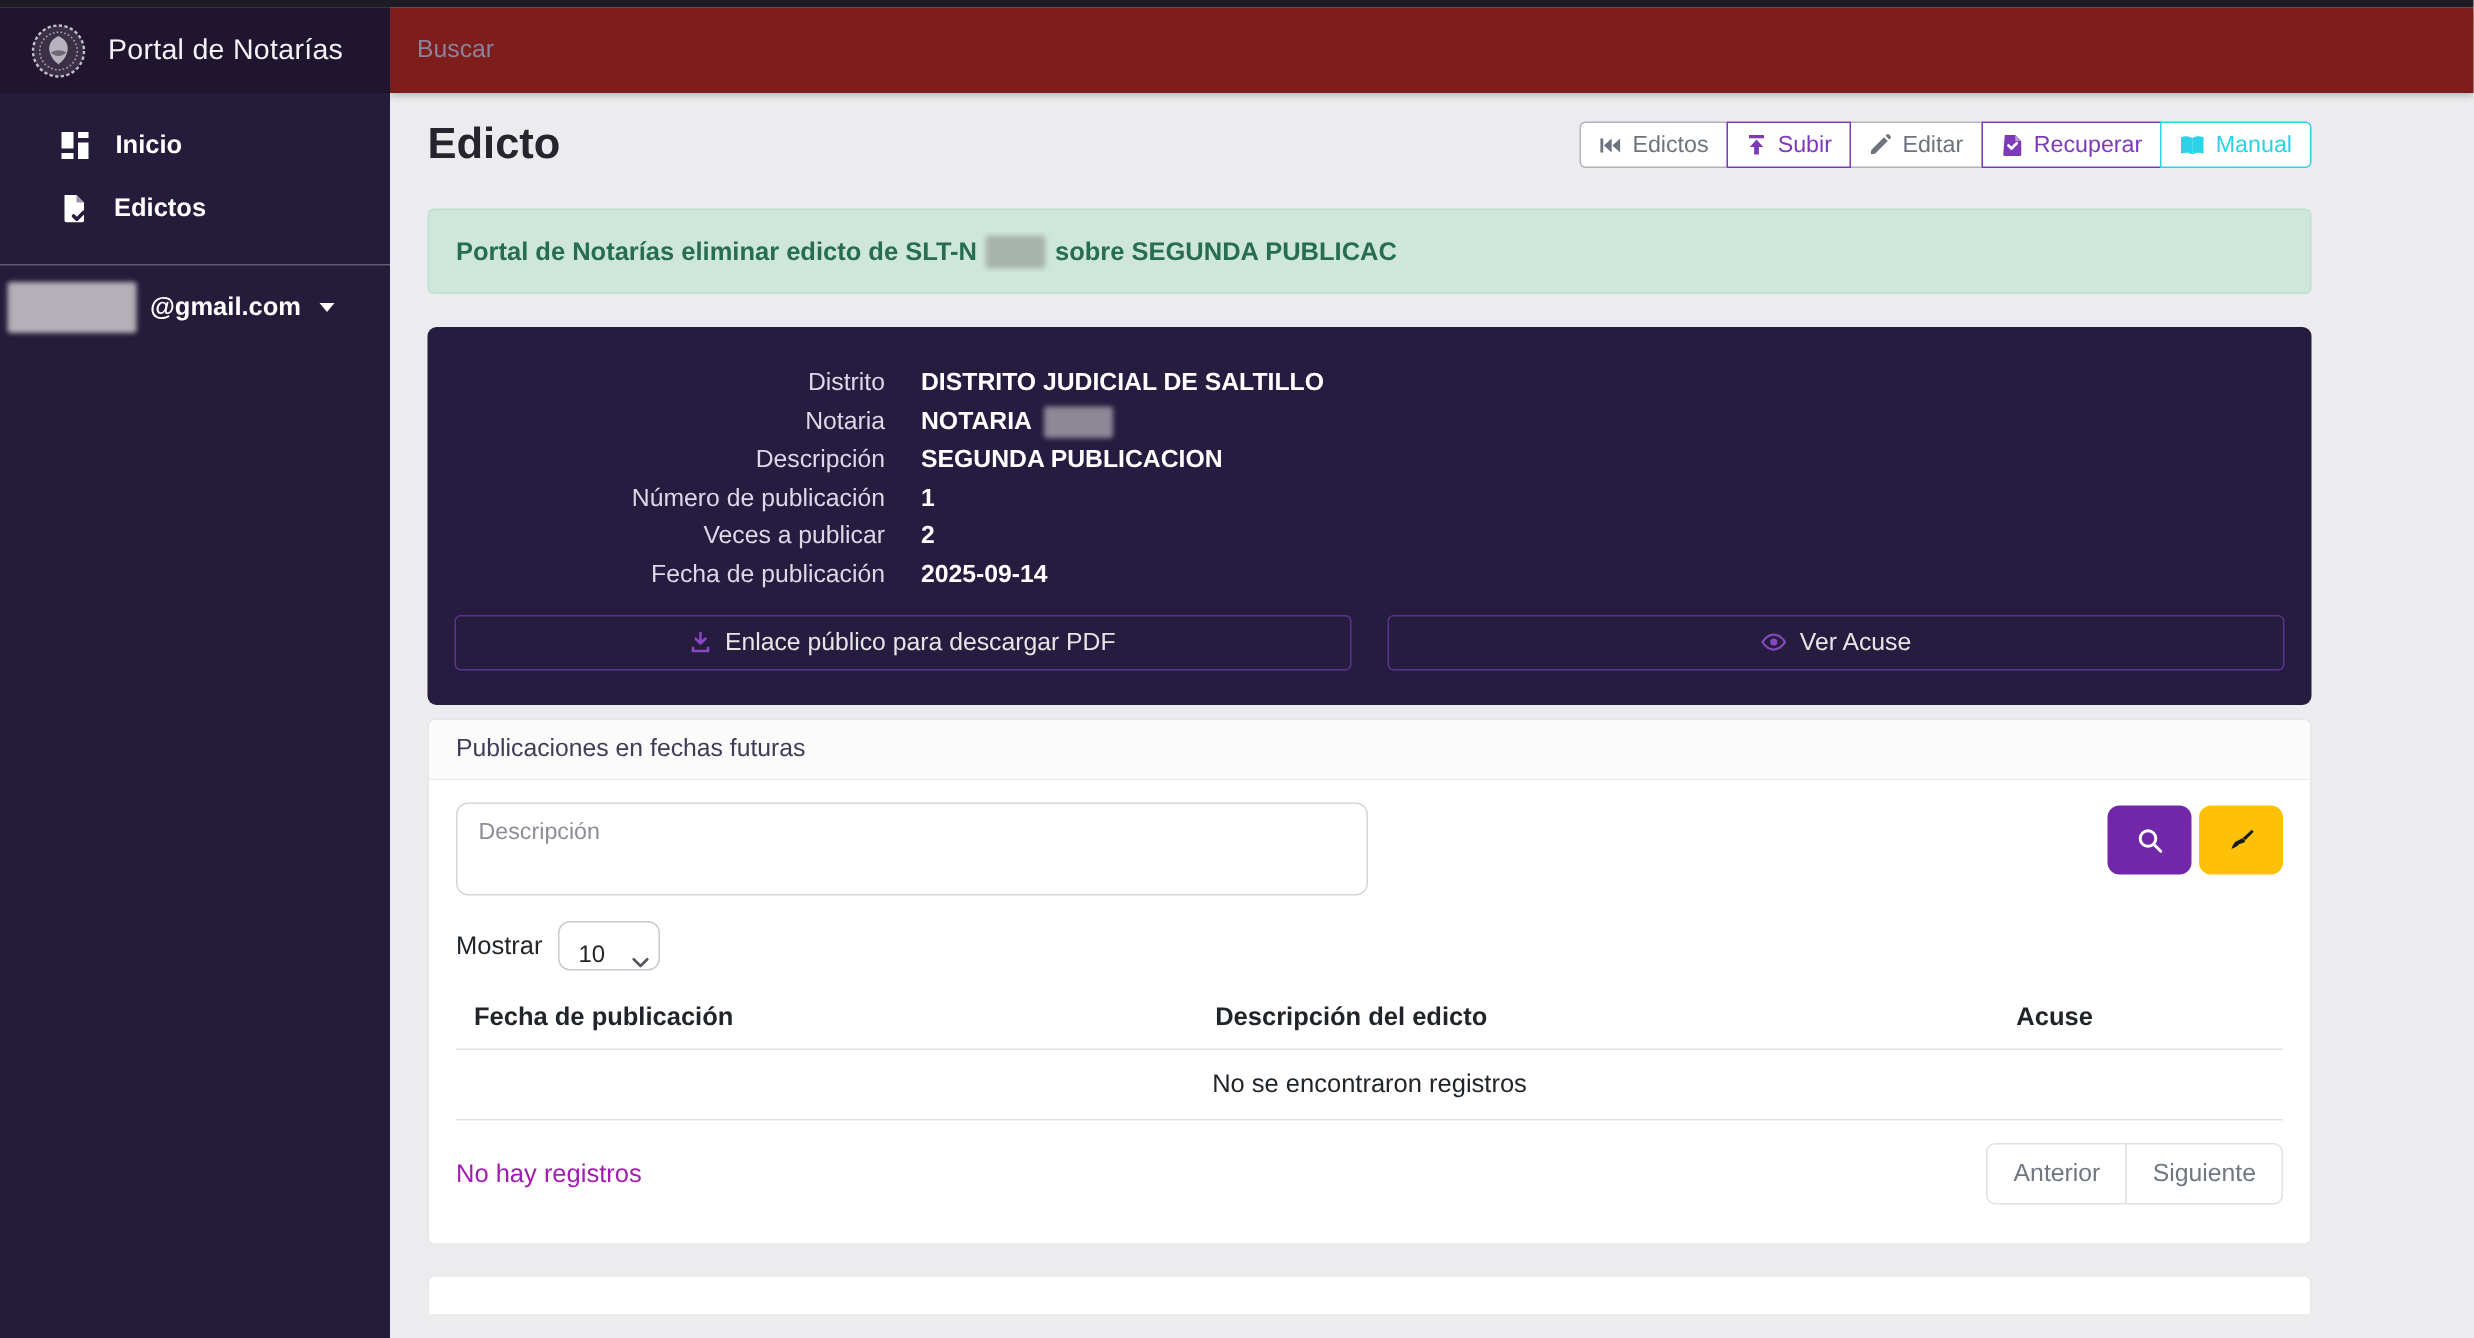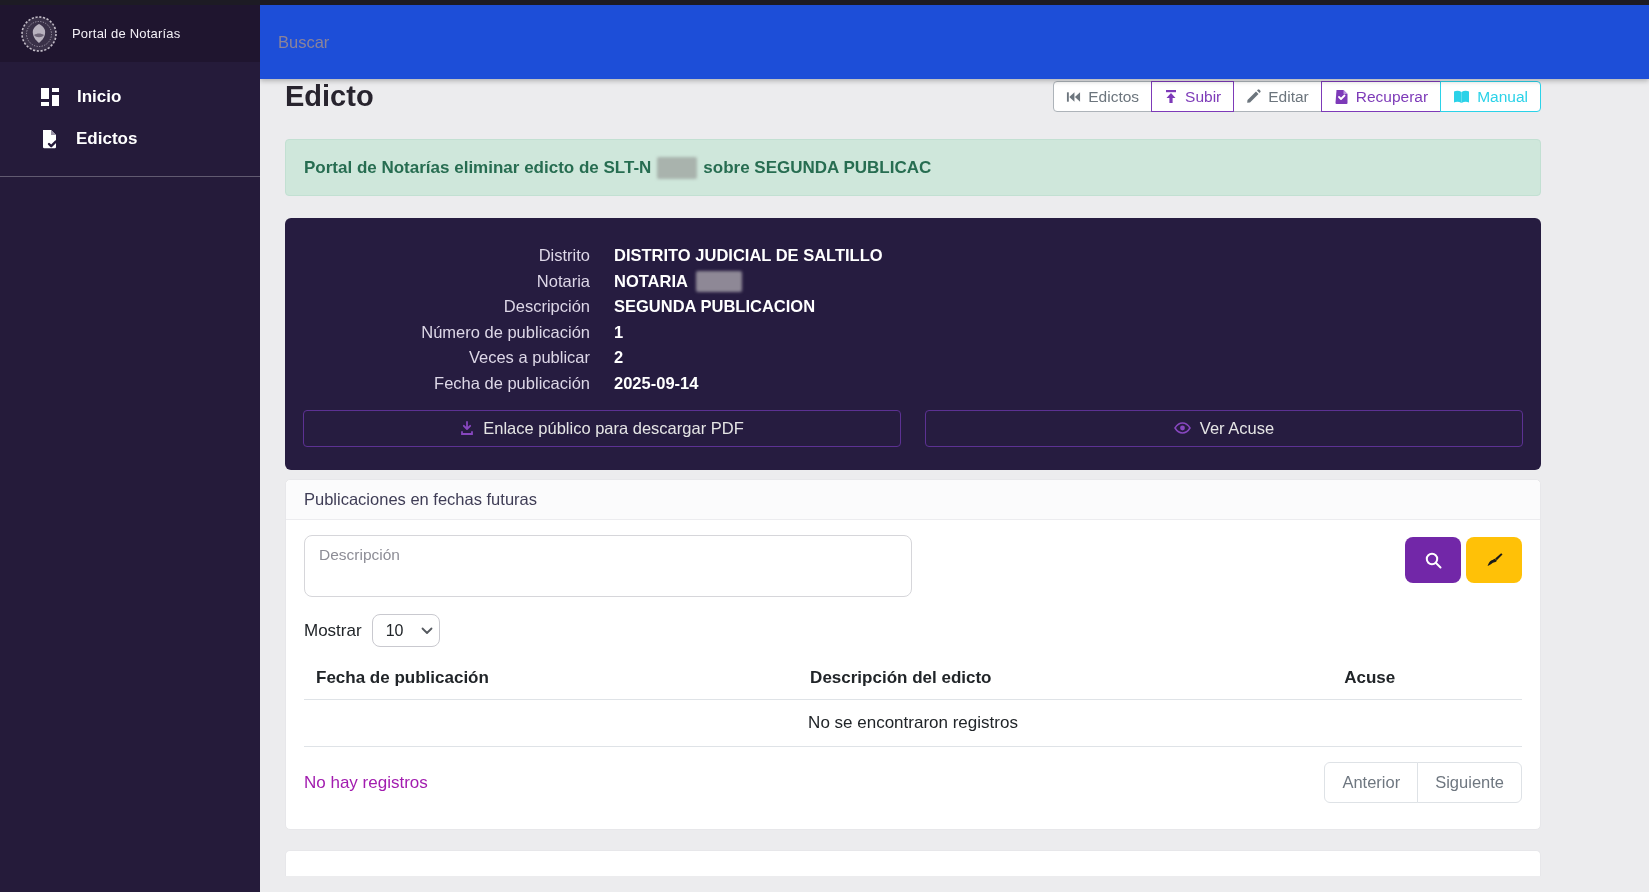--- a/index.html
+++ b/index.html
@@ -1,27 +1,27 @@
 <!DOCTYPE html>
 <html><head>
 <meta charset="utf-8">
 <style>
   * { margin:0; padding:0; box-sizing:border-box; }
   html,body { width:1649px; height:892px; overflow:hidden; font-family:"Liberation Sans", sans-serif; background:#ececee; }
 
   
   .top-strip { position:absolute; left:0; top:0; width:1649px; height:5px; background:#1d1b24; z-index:5; }
   .sidebar   { position:absolute; left:0; top:5px; width:260px; height:887px; background:#251b3a; z-index:3; }
-  .topbar    { position:absolute; left:260px; top:5px; width:1389px; height:74px; background:#1d4ed8; display:flex; align-items:center; padding-left:18px; box-shadow:0 2px 5px rgba(0,0,0,.25); z-index:2; }
+  .topbar    { position:absolute; left:260px; top:5px; width:1389px; height:57px; background:#7f1d1d; display:flex; align-items:center; padding-left:18px; box-shadow:0 2px 5px rgba(0,0,0,.25); z-index:2; }
   .main      { position:absolute; left:260px; top:62px; width:1389px; height:830px; background:#ececee; padding:14px 0 0 25px; overflow:hidden; }
   .content   { width:1256px; }
 
   
   .sb-header { height:57px; background:#1f152f; display:flex; align-items:center; padding-left:20px; gap:14px; }
-  .brand { color:#f4f1f7; font-size:13px; letter-spacing:.2px; }
+  .brand { color:#f4f1f7; font-size:19px; letter-spacing:.2px; }
   .sb-nav { padding-top:14px; }
   .sb-item { display:flex; align-items:center; gap:17px; padding:11px 40px; color:#ffffff; font-size:17px; font-weight:600; cursor:pointer; }
   .sb-divider { border:none; border-top:1px solid rgba(255,255,255,.28); margin:16px 0 0 0; }
   .sb-user { display:flex; align-items:center; gap:9px; padding:11px 10px 11px 5px; color:#fff; }
   .sb-user .mail { font-size:17px; font-weight:700; }
   .redacted { display:inline-block; background:#b4b0b8; border-radius:2px; filter:blur(1.6px); }
   .redact-user { width:86px; height:34px; }
   .caret-down { width:0; height:0; border-left:5px solid transparent; border-right:5px solid transparent; border-top:6px solid #fff; margin-left:3px; }
 
   
@@ -58,21 +58,21 @@
   .card-body { padding:15px 18px 26px 18px; }
   .filter-row { display:flex; justify-content:space-between; align-items:flex-start; }
   .filter-input { width:608px; height:62px; border:1px solid #d6d6da; border-radius:8px; padding:10px 14px; font-size:15.5px; color:#495057; font-family:inherit; resize:none; outline:none; }
   .filter-input::placeholder { color:#8d8d96; }
   .filter-actions { display:flex; gap:5px; margin-top:2px; }
   .sq-btn { width:56px; height:46px; border:none; border-radius:8px; display:flex; align-items:center; justify-content:center; cursor:pointer; }
   .sq-search { background:#7227a8; }
   .sq-clear  { background:#ffc107; }
 
   .show-row { margin-top:17px; display:flex; align-items:center; gap:10px; font-size:17px; color:#212529; }
-  .select-box { width:68px; height:33px; border:1px solid #c9c9cf; border-radius:8px; display:flex; align-items:center; justify-content:space-between; padding:0 10px 0 13px; font-size:16px; color:#212529; cursor:pointer; background:#fff;gap:18px; }
+  .select-box { width:68px; height:33px; border:1px solid #c9c9cf; border-radius:8px; display:flex; align-items:flex-end; justify-content:space-between; padding:0 10px 0 13px; font-size:16px; color:#212529; cursor:pointer; background:#fff;gap:18px; }
 
   .tbl { margin-top:10px; }
   .tbl-head { display:flex; font-weight:700; font-size:17px; color:#212529; border-bottom:1px solid #dfe3e7; }
   .tbl-head > div { padding:11px 12px; }
   .th-1 { width:23%; text-align:left; }
   .th-2 { width:52%; text-align:center; }
   .th-3 { width:25%; text-align:center; }
   .tbl-empty { text-align:center; font-size:17px; color:#212529; padding:13px 12px; border-bottom:1px solid #dfe3e7; }
 
   .tbl-footer { margin-top:15px; display:flex; justify-content:space-between; align-items:center; }
@@ -123,20 +123,25 @@
           <path d="M11 1 l5 5 h-5 z" fill="#9a93a6"></path>
           <path d="M9 15 l2.2 2.2 L16 12.4" fill="none" stroke="#251b3a" stroke-width="2.4" stroke-linecap="round" stroke-linejoin="round"></path>
         </svg>
       </span>
       <span>Edictos</span>
     </div>
   </div>
 
   <hr class="sb-divider">
 
+  <div class="sb-user">
+    <span class="redacted redact-user"></span>
+    <span class="mail">@gmail.com</span>
+    <span class="caret-down"></span>
+  </div>
 </div>
 
 <div class="topbar">
   <input class="global-search" type="text" placeholder="Buscar" style="">
 </div>
 
 <div class="main">
   <div class="content">
 
     <div class="page-head">

